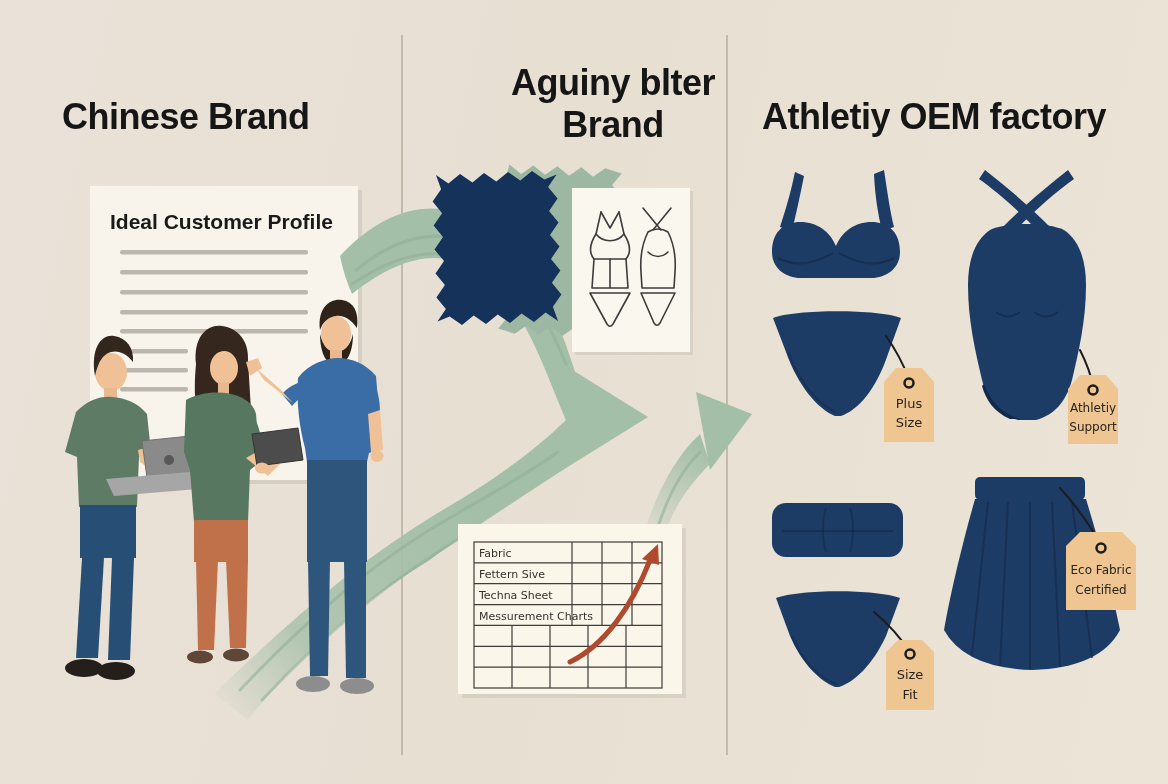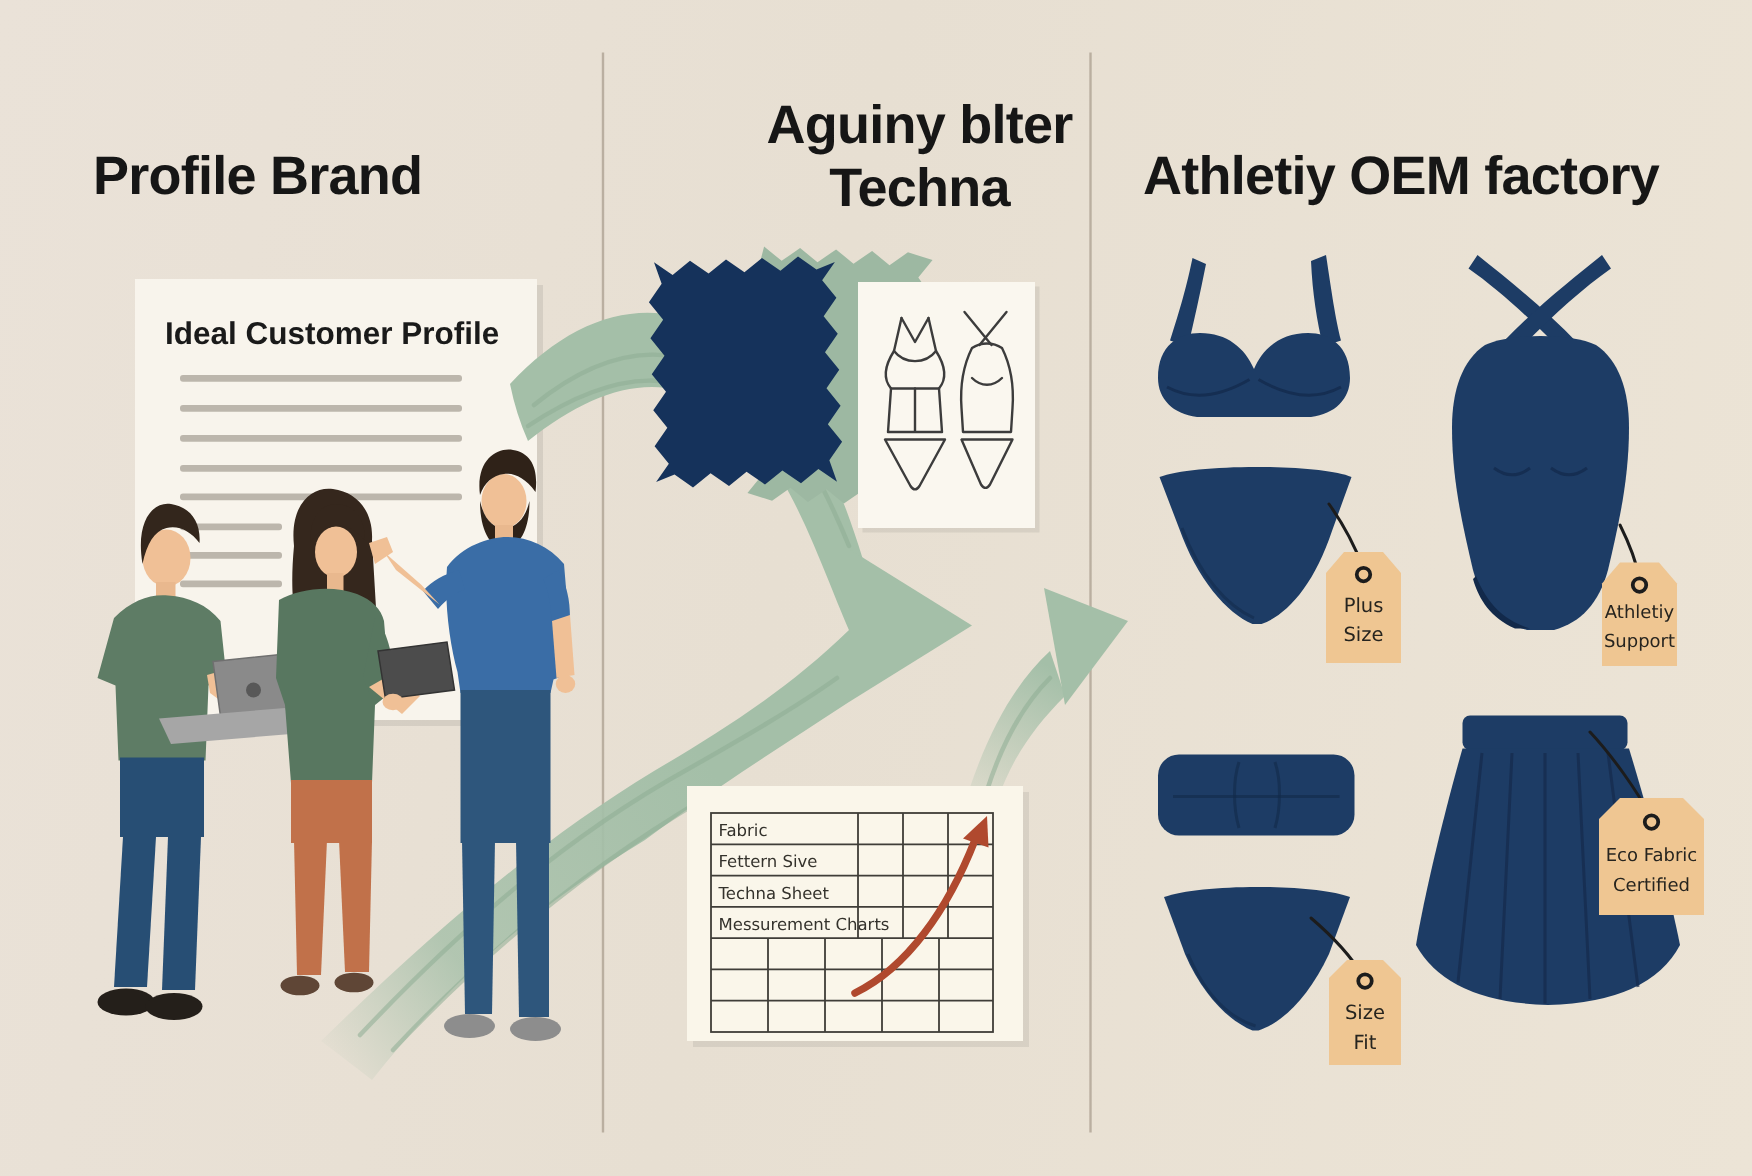--- a/index.html
+++ b/index.html
@@ -236,20 +236,20 @@
     <g>
       <path class="tagstring" d="M1060,488 C1075,504 1092,528 1100,544"></path>
       <polygon points="1066,546 1080,532 1122,532 1136,546 1136,610 1066,610" fill="#efc692"></polygon>
       <circle cx="1101" cy="548" r="4.5" fill="none" stroke="#1c1c1c" stroke-width="2.5"></circle>
       <text x="1101" y="574" class="tag-text-sm">Eco Fabric</text>
       <text x="1101" y="594" class="tag-text-sm">Certified</text>
     </g>
   </g>
 </svg>
 
-<h2 class="panel-title" style="left:62px;top:66px;">Profile Brand</h2>
+<h2 class="panel-title" style="left:62px;top:66px;">Chinese Brand</h2>
 <h2 class="panel-title center" style="left:402px;top:62px;width:326px;margin:0;">
   <span style="display:block;">Aguiny blter</span>
-  <span style="display:block;">Techna</span>
+  <span style="display:block;">Brand</span>
 </h2>
 <h2 class="panel-title" style="left:762px;top:66px;">Athletiy OEM factory</h2>
 
 </div>
 
 </body></html>

